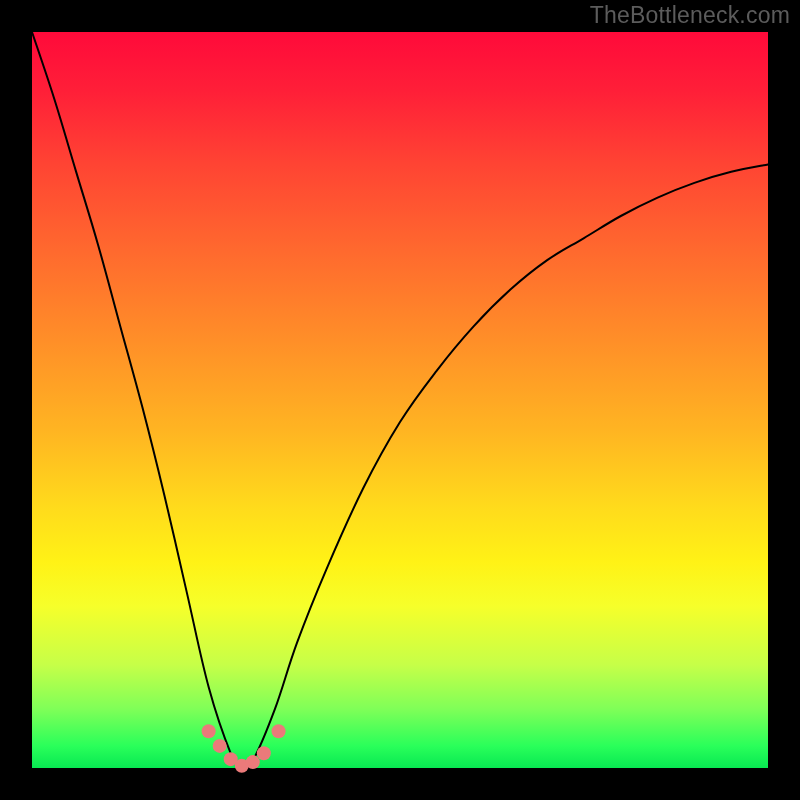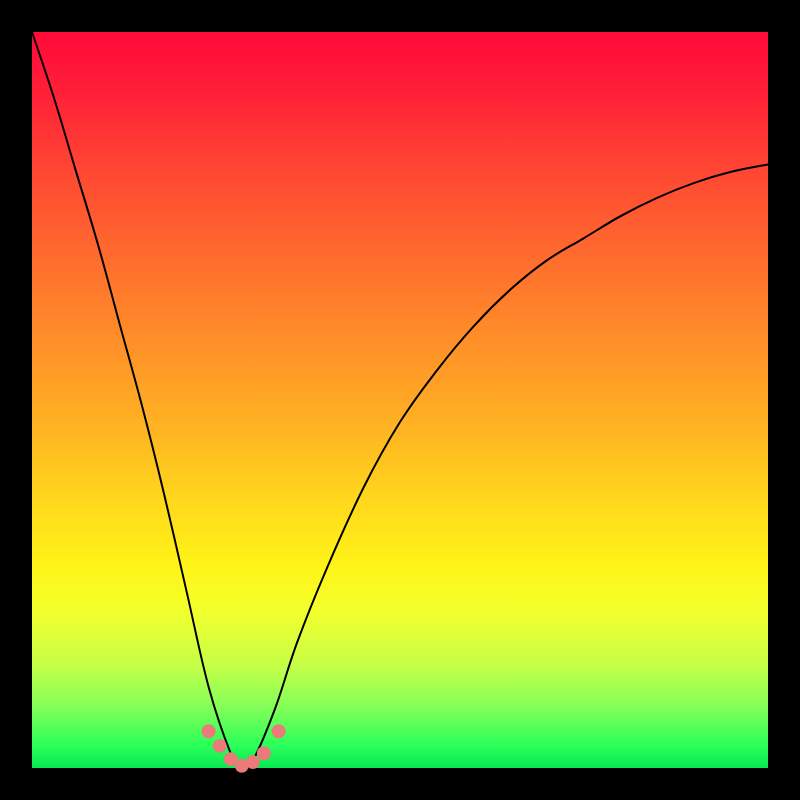--- a/index.html
+++ b/index.html
@@ -60,20 +60,21 @@
     width: 736px;
     height: 736px;
     overflow: visible;
   }
 </style>
 </head>
 <body>
 
 <div class="root">
 
+  <div class="attribution">TheBottleneck.com</div>
 
   <div class="plot-wrap">
     <div class="plot-bg"></div>
     <svg class="overlay" viewBox="0 0 736 736" preserveAspectRatio="none">
       <path id="curve-path" fill="none" stroke="#000000" stroke-width="2" stroke-linecap="round" stroke-linejoin="round" d="M 0.00 0.00 C 3.97 11.92, 14.13 41.07, 22.08 66.24 C 30.03 91.41, 36.21 113.34, 44.16 139.84 C 52.11 166.34, 58.29 185.62, 66.24 213.44 C 74.19 241.26, 80.37 265.25, 88.32 294.40 C 96.27 323.55, 102.45 344.89, 110.40 375.36 C 118.35 405.83, 124.53 430.56, 132.48 463.68 C 140.43 496.80, 146.61 524.92, 154.56 559.36 C 162.51 593.80, 168.69 625.89, 176.64 655.04 C 184.59 684.19, 192.76 706.71, 198.72 721.28 C 204.68 735.85, 205.79 734.68, 209.76 736.00 C 213.73 737.32, 214.84 739.24, 220.80 728.64 C 226.76 718.04, 234.93 698.32, 242.88 677.12 C 250.83 655.92, 255.69 636.05, 264.96 610.88 C 274.23 585.71, 282.48 565.10, 294.40 537.28 C 306.32 509.46, 317.95 482.82, 331.20 456.32 C 344.45 429.82, 354.75 411.28, 368.00 390.08 C 381.25 368.88, 391.55 355.78, 404.80 338.56 C 418.05 321.34, 428.35 308.97, 441.60 294.40 C 454.85 279.83, 465.15 269.52, 478.40 257.60 C 491.65 245.68, 501.95 237.43, 515.20 228.16 C 528.45 218.89, 538.75 214.03, 552.00 206.08 C 565.25 198.13, 575.55 191.29, 588.80 184.00 C 602.05 176.71, 612.35 171.56, 625.60 165.60 C 638.85 159.64, 649.15 155.52, 662.40 150.88 C 675.65 146.24, 685.95 143.15, 699.20 139.84 C 712.45 136.53, 729.38 133.80, 736.00 132.48"></path>
       <g id="markers-group">
           <circle cx="176.64" cy="699.20" r="7" fill="#eb7a7a"></circle>
           <circle cx="187.68" cy="713.92" r="7" fill="#eb7a7a"></circle>
           <circle cx="198.72" cy="727.17" r="7" fill="#eb7a7a"></circle>
           <circle cx="209.76" cy="733.79" r="7" fill="#eb7a7a"></circle>

